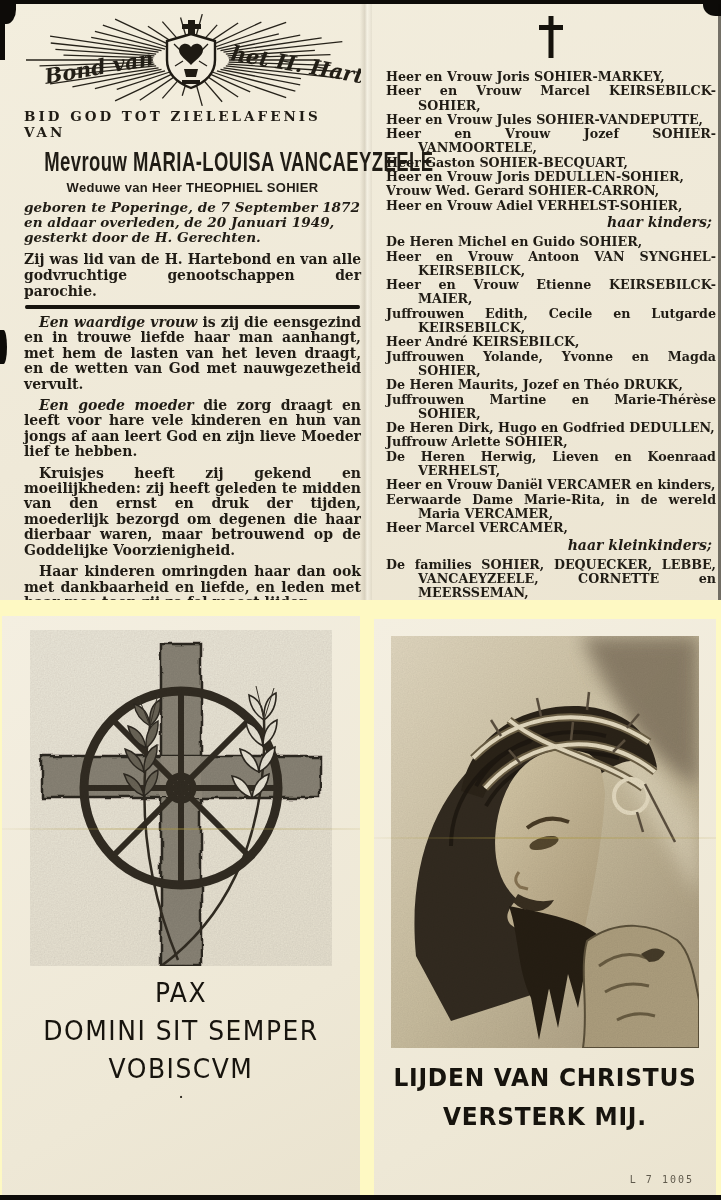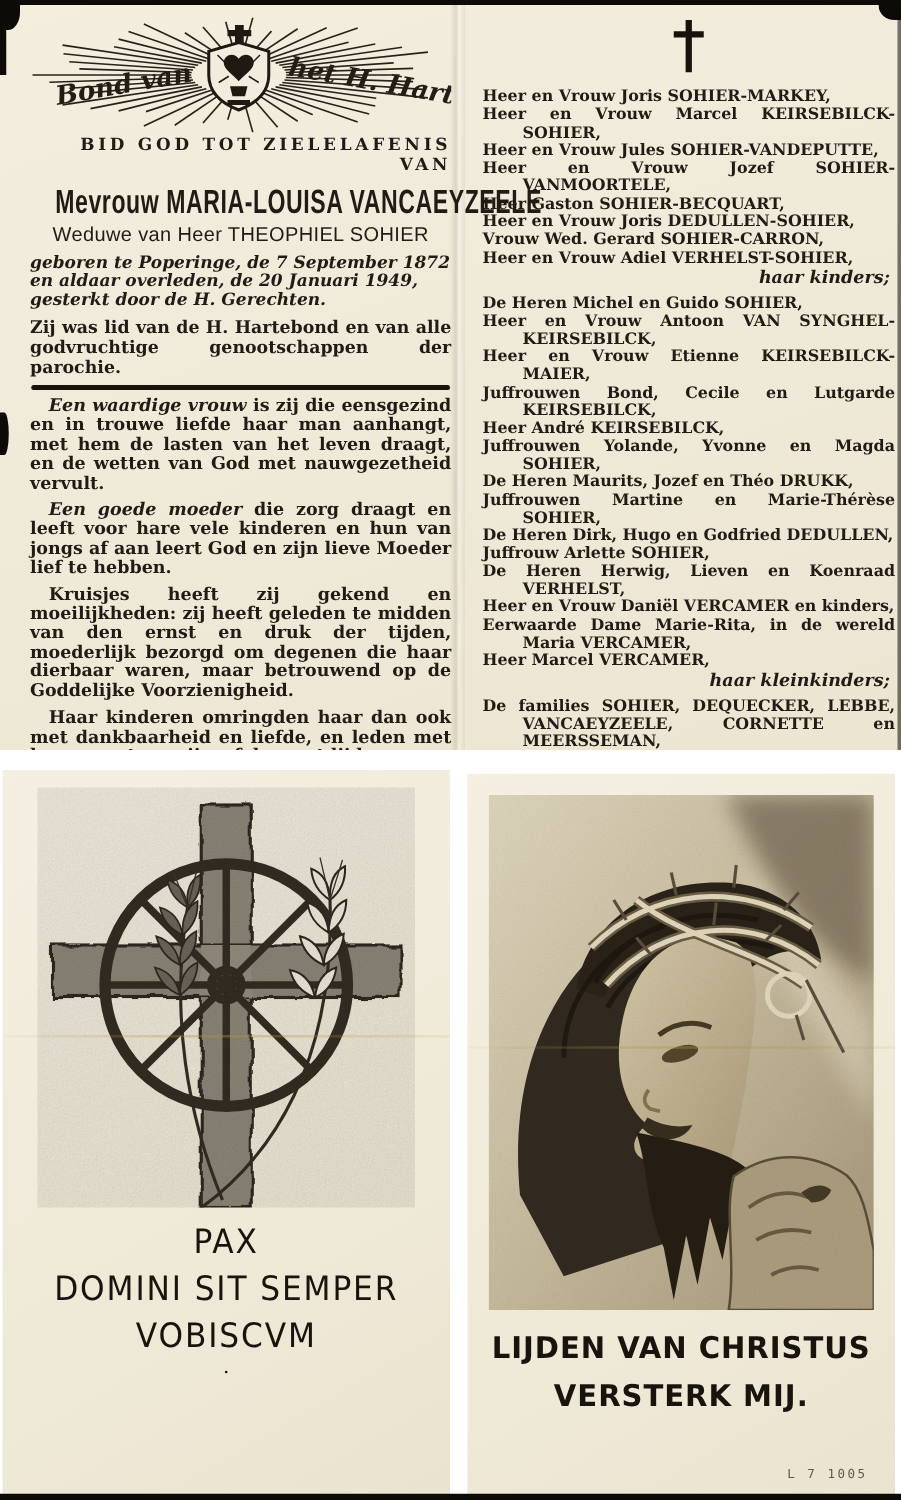--- a/index.html
+++ b/index.html
@@ -14,25 +14,25 @@
            background:linear-gradient(90deg,rgba(70,58,38,0) 0%,rgba(70,58,38,.13) 40%,rgba(255,255,250,.3) 60%,rgba(70,58,38,.07) 100%); }
   .col { position:absolute; top:10px; }
   .left-col  { left:24px;  width:337px; }
   .right-col { left:386px; width:330px; top:8px; }
 
   
   .emblem { display:block; margin:0 auto 2px; }
   .emblem .banner { font-family:"DejaVu Serif",serif; font-style:italic; font-weight:700;
                     font-size:21px; fill:#221e16; }
 
-  .intro { font-weight:700; font-size:13.5px; letter-spacing:3px; text-align:right; margin-top:2px; }
+  .intro { font-weight:700; font-size:13.5px; letter-spacing:3px; text-align:left; margin-top:2px; }
   .deceased { font-family:"Liberation Sans",sans-serif; font-weight:700; font-size:21px;
               white-space:nowrap; text-align:center; transform:scale(.88,1.28);
               transform-origin:center top; margin-top:7px; letter-spacing:.5px; }
-  .widow { font-family:"Liberation Sans",sans-serif; font-weight:400; font-size:16px;
+  .widow { font-family:"Liberation Sans",sans-serif; font-weight:700; font-size:13px;
            text-align:center; margin-top:9px; letter-spacing:.3px; }
   .vitals { font-style:italic; font-weight:700; font-size:13.6px; line-height:15px;
             text-align:left; margin-top:5px; }
   .membership { font-weight:700; font-size:13.9px; line-height:16px; text-align:justify; margin-top:6px; }
   .rule { height:4px; background:#17140e; margin:6px 1px 2px; border-radius:2px/60%; }
 
   .para { font-weight:700; font-size:14px; line-height:15.4px; text-align:justify;
           text-indent:15px; margin-top:6px; }
   .lead-i { font-style:italic; }
   .prayer { font-style:italic; font-weight:700; font-size:13.8px; margin-top:6px; text-indent:2px; }
@@ -44,21 +44,21 @@
          padding-left:32px; text-indent:-32px; }
   .fam.gap { margin-top:6px; }
   .fam.relation { font-style:italic; text-align:right; padding:0 4px 0 0; text-indent:0;
                   font-size:14px; margin-top:2px; }
   .fam.thanks { font-style:italic; font-size:13.6px; line-height:16px; text-align:justify;
                 padding:0 8px 0 48px; text-indent:0; margin-top:8px; }
   .printer-rule { height:2px; background:#1b1710; margin:9px 2px 5px; }
   .printer { font-weight:700; font-size:11px; letter-spacing:1.6px; text-align:center; }
 
   
-  .bottom { position:absolute; left:0; top:600px; width:721px; height:600px; background:#ffffff; }
+  .bottom { position:absolute; left:0; top:600px; width:721px; height:600px; background:#fef9c3; }
   .b-card { position:absolute; background:linear-gradient(150deg,#f4efe1,#eee8d6 70%,#eae3cf); overflow:hidden; }
   .b-left  { left:2px;  top:16px; width:358px; height:580px; }
   .b-right { left:374px; top:19px;  width:342px; height:590px; }
   .crease { position:absolute; left:0; width:100%; height:2px;
             background:linear-gradient(90deg,rgba(170,150,60,.05),rgba(170,150,60,.4),rgba(170,150,60,.1)); }
 
   .motto { font-family:"DejaVu Sans",sans-serif; font-weight:400; font-size:25px; letter-spacing:1.5px;
            color:#17140e; text-align:center; line-height:35px; transform:scaleY(1.08);
            transform-origin:center top; margin-top:8px; }
   .motto-dot { text-align:center; font-size:16px; color:#17140e; margin-top:4px; }
@@ -204,21 +204,21 @@
           <div class="fam name">Heer en Vrouw Jules SOHIER-VANDEPUTTE,</div>
           <div class="fam name">Heer en Vrouw Jozef SOHIER-VANMOORTELE,</div>
           <div class="fam name">Heer Gaston SOHIER-BECQUART,</div>
           <div class="fam name">Heer en Vrouw Joris DEDULLEN-SOHIER,</div>
           <div class="fam name">Vrouw Wed. Gerard SOHIER-CARRON,</div>
           <div class="fam name">Heer en Vrouw Adiel VERHELST-SOHIER,</div>
           <div class="fam relation">haar kinders;</div>
           <div class="fam name gap">De Heren Michel en Guido SOHIER,</div>
           <div class="fam name">Heer en Vrouw Antoon VAN SYNGHEL-KEIRSEBILCK,</div>
           <div class="fam name">Heer en Vrouw Etienne KEIRSEBILCK-MAIER,</div>
-          <div class="fam name">Juffrouwen Bond, Cecile en Lutgarde KEIRSEBILCK,</div>
+          <div class="fam name">Juffrouwen Edith, Cecile en Lutgarde KEIRSEBILCK,</div>
           <div class="fam name">Heer André KEIRSEBILCK,</div>
           <div class="fam name">Juffrouwen Yolande, Yvonne en Magda SOHIER,</div>
           <div class="fam name">De Heren Maurits, Jozef en Théo DRUKK,</div>
           <div class="fam name">Juffrouwen Martine en Marie-Thérèse SOHIER,</div>
           <div class="fam name">De Heren Dirk, Hugo en Godfried DEDULLEN,</div>
           <div class="fam name">Juffrouw Arlette SOHIER,</div>
           <div class="fam name">De Heren Herwig, Lieven en Koenraad VERHELST,</div>
           <div class="fam name">Heer en Vrouw Daniël VERCAMER en kinders,</div>
           <div class="fam name">Eerwaarde Dame Marie-Rita, in de wereld Maria VERCAMER,</div>
           <div class="fam name">Heer Marcel VERCAMER,</div>

